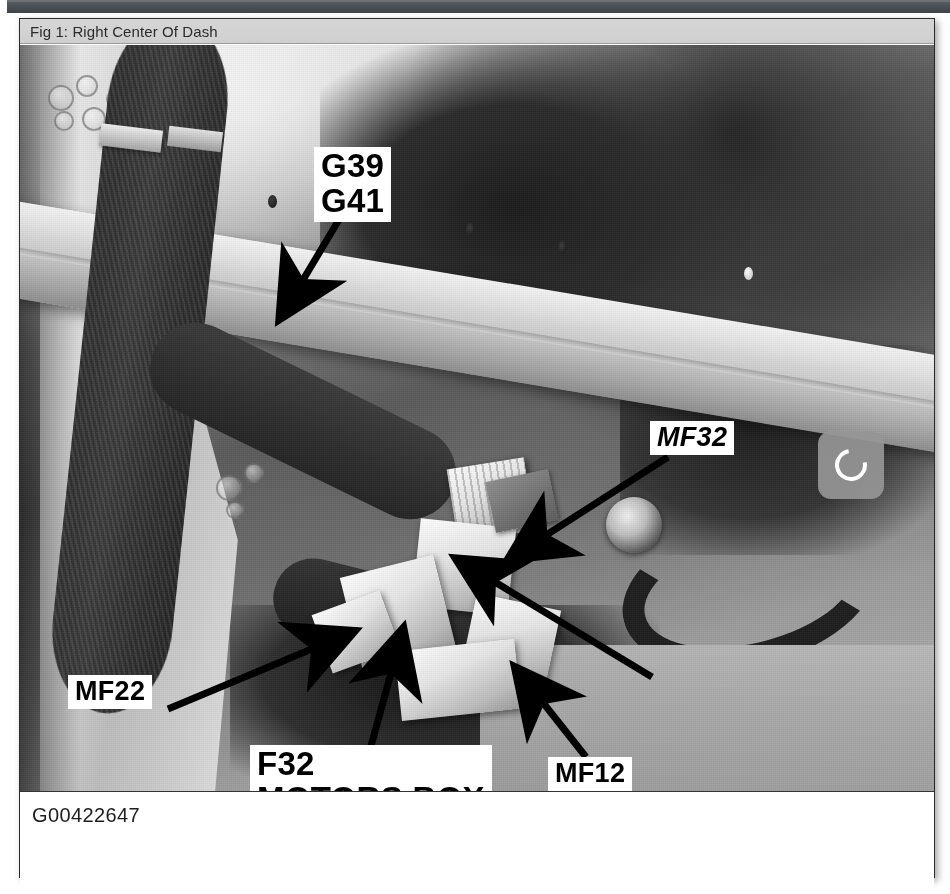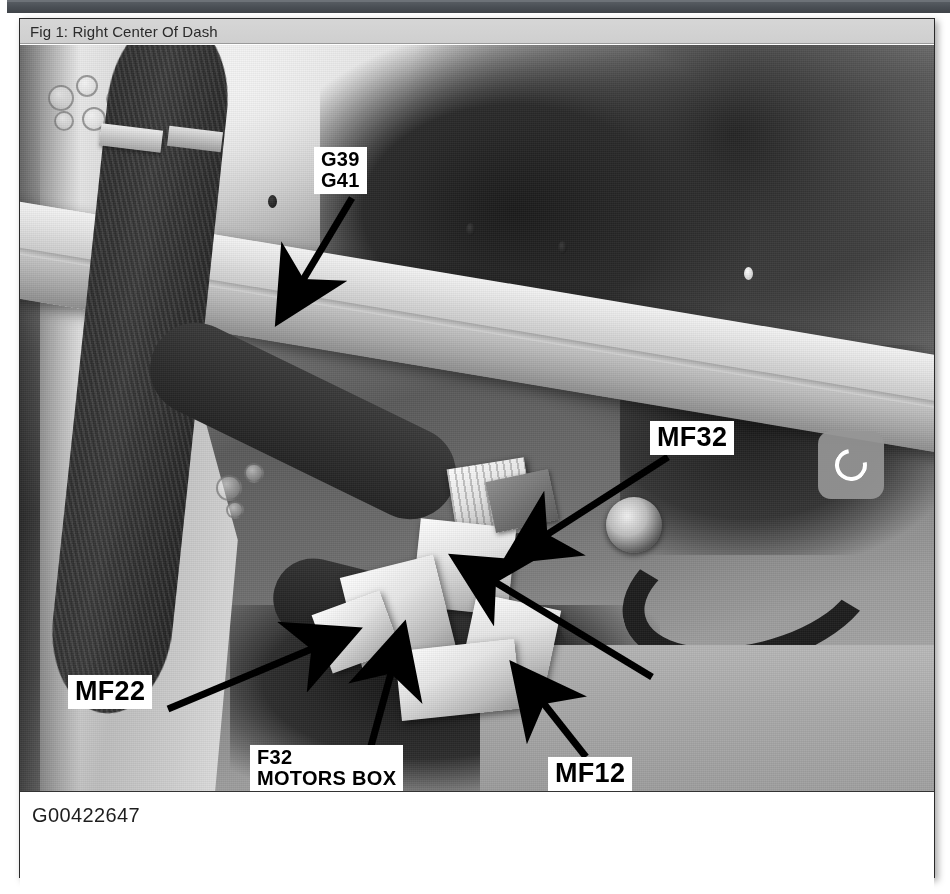--- a/index.html
+++ b/index.html
@@ -190,21 +190,21 @@
     background: #ffffff;
     color: #000000;
     font-weight: bold;
     font-family: "Liberation Sans", sans-serif;
     line-height: 1.06;
     padding: 2px 7px 3px 7px;
     white-space: pre;
     letter-spacing: .3px;
   }
   .callout.small { font-size: 27px; }
-  .callout.two-line { font-size: 20px; }
+  .callout.two-line { font-size: 33px; }
 
   
   .arrows { position: absolute; inset: 0; }
 
   
   .spinner-badge {
     position: absolute; left: 798px; top: 386px;
     width: 66px; height: 68px;
     background: rgba(150,150,150,.92);
     border-radius: 13px;
@@ -317,21 +317,21 @@
           <line x1="148" y1="664" x2="330" y2="588" stroke="#000" stroke-width="7" marker-end="url(#ah)"></line>
 
           <line x1="348" y1="712" x2="382" y2="588" stroke="#000" stroke-width="7" marker-end="url(#ah)"></line>
 
           <line x1="566" y1="712" x2="498" y2="626" stroke="#000" stroke-width="7" marker-end="url(#ah)"></line>
         </svg>
 
         <div class="callout two-line" style="left:294px; top:102px; text-align:center;">G39
 G41</div>
 
-        <div class="callout small" style="left:630px; top:376px;">MF32</div>
+        <div class="callout small" style="left:630px; top:376px;font-style:italic;">MF32</div>
 
 
         <div class="callout small" style="left:48px; top:630px;">MF22</div>
 
         <div class="callout two-line" style="left:230px; top:700px;">F32
 MOTORS BOX</div>
 
         <div class="callout small" style="left:528px; top:712px;">MF12</div>
 
         <div class="spinner-badge">

